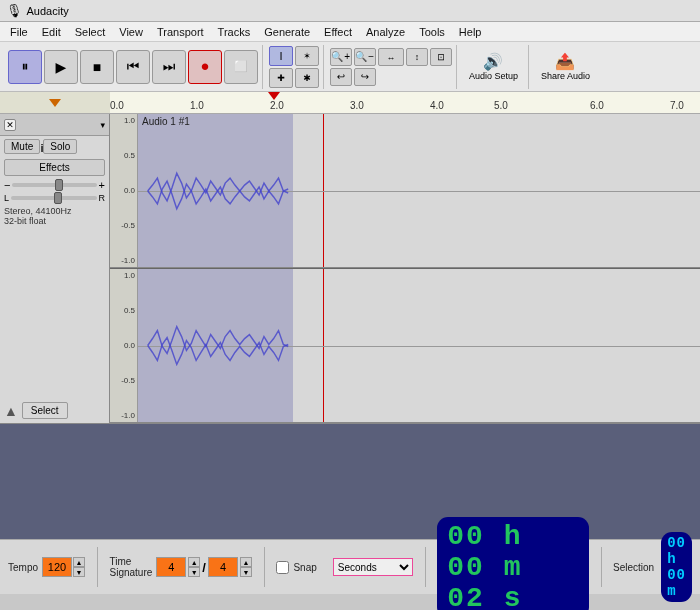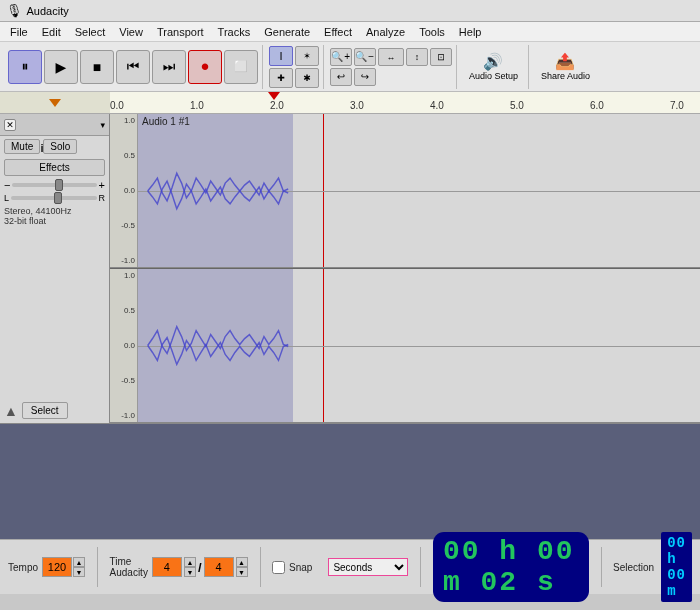--- a/index.html
+++ b/index.html
@@ -373,21 +373,21 @@
       border-radius: 11px;
       letter-spacing: 2px;
     }
     .time-display-small {
       background: #000080;
       color: #00ccff;
       font-family: 'Courier New', monospace;
       font-size: 14px;
       font-weight: bold;
       padding: 3px 6px;
-      border-radius: 2px;
+      border-radius: 11px;
       letter-spacing: 1px;
     }
 
     .snap-section {
       display: flex;
       flex-direction: row;
       gap: 16px;
     }
     .snap-row {
       display: flex;
@@ -506,21 +506,21 @@
       </div>
     <div class="ruler-marker" style="left:160px;">
         <span>2.0</span>
       </div>
     <div class="ruler-marker" style="left:240px;">
         <span>3.0</span>
       </div>
     <div class="ruler-marker" style="left:320px;">
         <span>4.0</span>
       </div>
-    <div class="ruler-marker" style="left:400px;">
+    <div class="ruler-marker" style="left:384px;">
         <span>5.0</span>
       </div>
     <div class="ruler-marker" style="left:480px;">
         <span>6.0</span>
       </div>
     <div class="ruler-marker" style="left:560px;">
         <span>7.0</span>
       </div>
 
     <div class="triangle-down triangle-down-red" style="left:158px; top:0;"></div>
@@ -645,21 +645,21 @@
       <div class="spin-btns">
         <div class="spin-btn">▲</div>
         <div class="spin-btn">▼</div>
       </div>
     </div>
   </div>
 
   <div class="divider-v"></div>
 
   <div class="status-section">
-    <span class="status-label">Time Audacity</span>
+    <span class="status-label">Time Signature</span>
     <div style="display:flex; align-items:center; gap:2px;">
       <input type="text" class="number-input" value="4" style="">
       <div class="spin-btns">
         <div class="spin-btn">▲</div>
         <div class="spin-btn">▼</div>
       </div>
       <span style="font-size:13px; font-weight:bold;">/</span>
       <input type="text" class="number-input" value="4" style="">
       <div class="spin-btns">
         <div class="spin-btn">▲</div>

